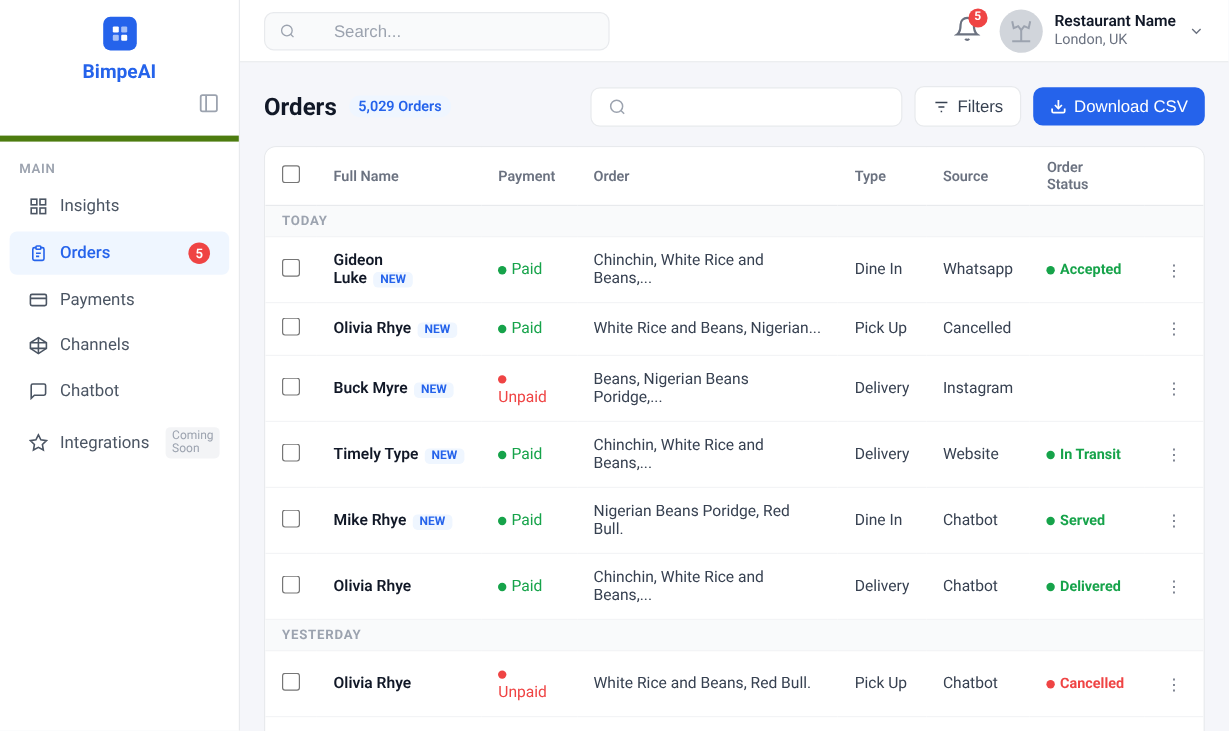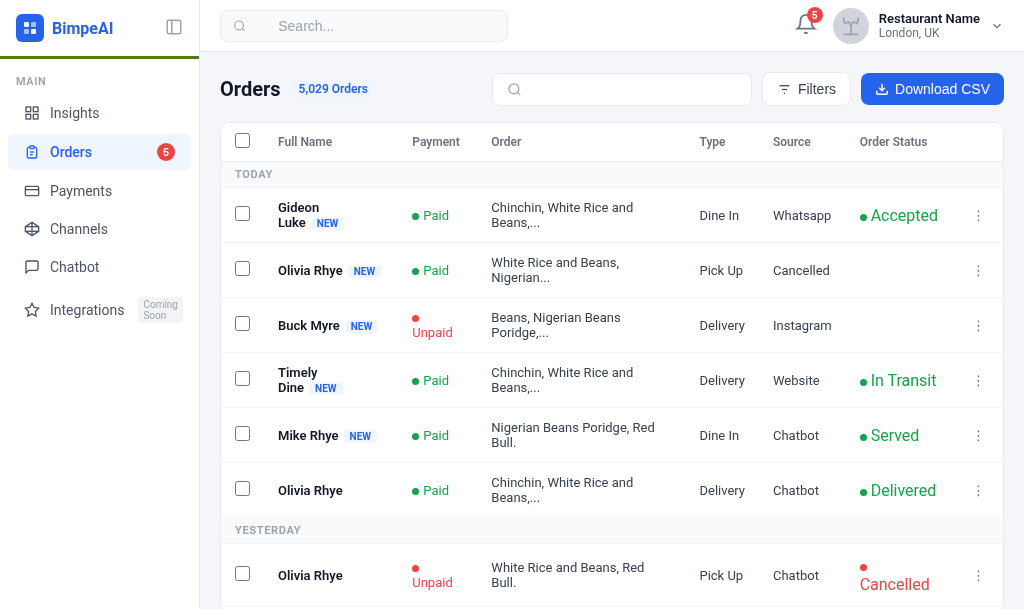--- a/index.html
+++ b/index.html
@@ -1,20 +1,20 @@
 <!DOCTYPE html>
 <html><head>
   <meta charset="utf-8">
   <style>
     * { box-sizing: border-box; margin: 0; padding: 0; }
     body { font-family: -apple-system, BlinkMacSystemFont, 'Segoe UI', Roboto, sans-serif; font-size: 14px; background: #f5f6fa; display: flex; height: 609px; overflow: hidden; }
 
     
     .sidebar { width: 200px; background: #fff; border-right: 1px solid #e8eaed; display: flex; flex-direction: column; height: 100%; }
-    .sidebar-logo { padding: 14px 16px; display: flex; align-items: center; gap: 8px; border-bottom: 3px solid #4d7c0f; }
+    .sidebar-logo { padding: 14px 16px; display: flex; align-items: center; gap: 8px; border-bottom: 5px solid #4d7c0f; flex-direction: column; }
     .logo-icon { width: 28px; height: 28px; background: #2563eb; border-radius: 6px; display: flex; align-items: center; justify-content: center; }
     .logo-icon svg { width: 16px; height: 16px; }
     .logo-text { font-size: 16px; font-weight: 700; color: #1a1a2e; }
     .logo-text span { color: #2563eb; }
     .sidebar-toggle { margin-left: auto; cursor: pointer; color: #9ca3af; }
     .sidebar-section-label { padding: 16px 16px 6px; font-size: 11px; font-weight: 600; color: #9ca3af; text-transform: uppercase; letter-spacing: 0.05em; }
     .sidebar-item { display: flex; align-items: center; gap: 10px; padding: 9px 16px; cursor: pointer; color: #4b5563; font-size: 14px; border-radius: 6px; margin: 2px 8px; position: relative; }
     .sidebar-item.active { background: #eff6ff; color: #2563eb; font-weight: 500; }
     .sidebar-item .badge { margin-left: auto; background: #ef4444; color: #fff; border-radius: 10px; font-size: 11px; font-weight: 600; min-width: 18px; height: 18px; display: flex; align-items: center; justify-content: center; padding: 0 4px; }
     .sidebar-item-icon { width: 16px; height: 16px; display: flex; align-items: center; justify-content: center; flex-shrink: 0; }
@@ -62,21 +62,21 @@
     .table tr:last-child td { border-bottom: none; }
     .table .checkbox-col { width: 40px; }
     .section-label-row td { background: #f9fafb; font-size: 11px; font-weight: 700; color: #9ca3af; text-transform: uppercase; letter-spacing: 0.06em; padding: 6px 14px; }
     .customer-name { font-weight: 600; color: #111827; }
     .new-badge { background: #eff6ff; color: #2563eb; font-size: 10px; font-weight: 700; padding: 1px 6px; border-radius: 4px; margin-left: 5px; }
     .status-dot { display: inline-block; width: 7px; height: 7px; border-radius: 50%; margin-right: 4px; }
     .status-paid { color: #16a34a; }
     .status-paid .status-dot { background: #16a34a; }
     .status-unpaid { color: #ef4444; }
     .status-unpaid .status-dot { background: #ef4444; }
-    .order-status { font-size: 16px; font-weight: 400; }
+    .order-status { font-size: 12px; font-weight: 700; }
     .status-accepted { color: #16a34a; }
     .status-accepted .status-dot { background: #16a34a; }
     .status-in-transit { color: #16a34a; }
     .status-in-transit .status-dot { background: #16a34a; }
     .status-served { color: #16a34a; }
     .status-served .status-dot { background: #16a34a; }
     .status-delivered { color: #16a34a; }
     .status-delivered .status-dot { background: #16a34a; }
     .status-cancelled { color: #ef4444; }
     .status-cancelled .status-dot { background: #ef4444; }
@@ -298,21 +298,21 @@
             <td><span class="status-unpaid"><span class="status-dot"></span>Unpaid</span></td>
             <td>Beans, Nigerian Beans Poridge,...</td>
             <td>Delivery</td>
             <td>Instagram</td>
             <td></td>
             <td><button class="more-btn">⋮</button></td>
           </tr>
 
           <tr>
             <td><input type="checkbox" style=""></td>
-            <td><span class="customer-name">Timely Dine</span><span class="new-badge">NEW</span></td>
+            <td><span class="customer-name">Timely Type</span><span class="new-badge">NEW</span></td>
             <td><span class="status-paid"><span class="status-dot"></span>Paid</span></td>
             <td>Chinchin, White Rice and Beans,...</td>
             <td>Delivery</td>
             <td>Website</td>
             <td><span class="order-status status-in-transit"><span class="status-dot"></span>In Transit</span></td>
             <td><button class="more-btn">⋮</button></td>
           </tr>
 
           <tr>
             <td><input type="checkbox" style=""></td>

